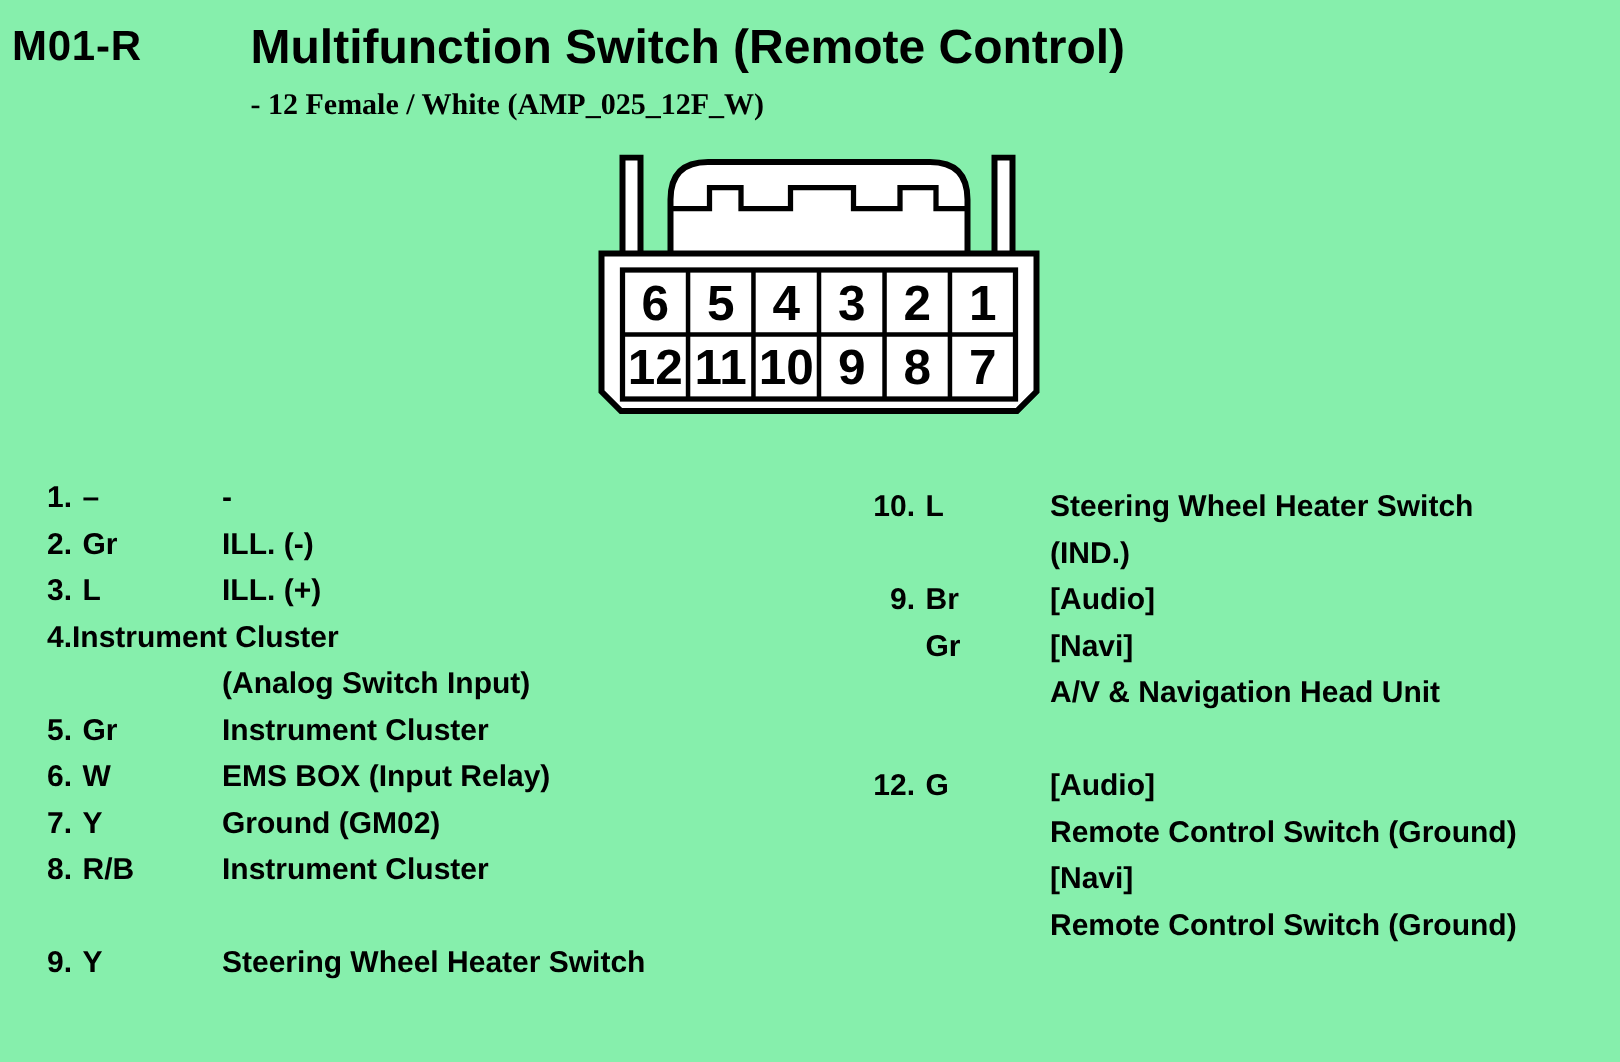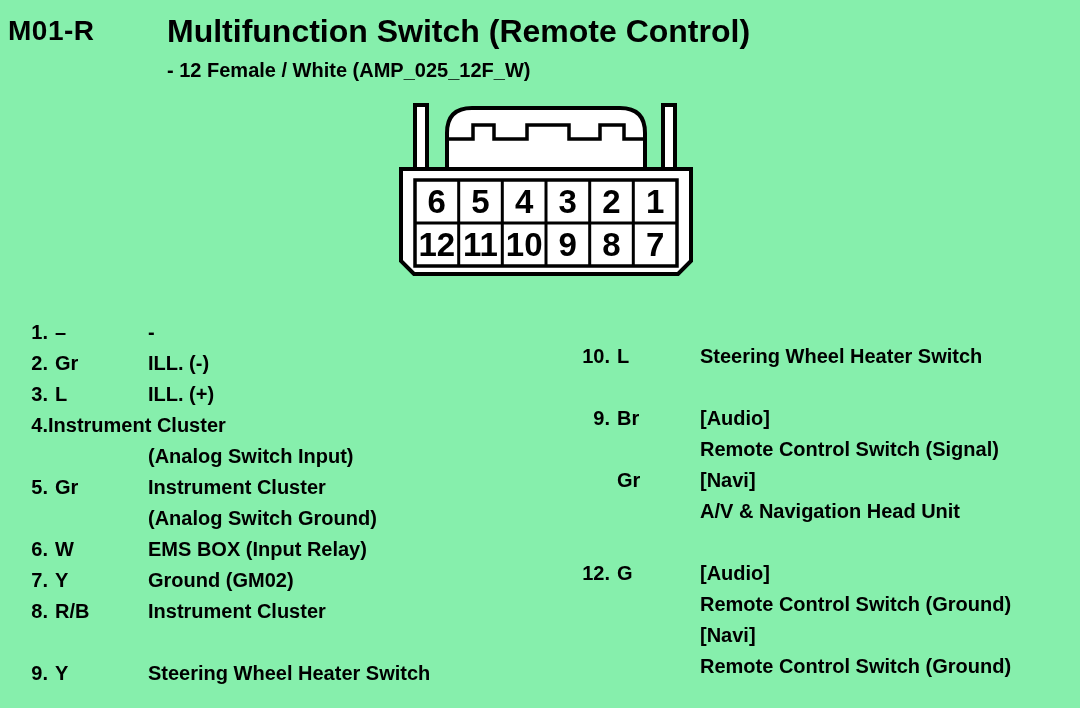--- a/index.html
+++ b/index.html
@@ -20,30 +20,30 @@
     letter-spacing: 0.5px;
   }
   .title {
     position: absolute;
     left: 167px; top: 15px;
     font-size: 32px; line-height: 32px;
   }
   .subtitle {
     position: absolute;
     left: 167px; top: 57px;
-    font-size: 20px; line-height: 26px;
+    font-size: 20px; line-height: 26px; font-family: Liberation Serif, serif;
   }
   .connector-fig {
     position: absolute;
     left: 396px; top: 103px;
     width: 300px; height: 176px;
   }
   .pin-col { position: absolute; }
   .pin-col-left  { left: 18px;  top: 317px; width: 548px; }
-  .pin-col-right { left: 578px; top: 341px; width: 496px; }
+  .pin-col-right { left: 578px; top: 323px; width: 496px; }
   .pin-row {
     display: grid;
     height: 31px;
     font-size: 20px;
     line-height: 31px;
     white-space: nowrap;
   }
   .pin-col-left  .pin-row { grid-template-columns: 30px 100px 1fr; }
   .pin-col-right .pin-row { grid-template-columns: 32px 90px 1fr; }
   .pin-num  { text-align: right; }
@@ -116,25 +116,20 @@
       <span class="pin-num"></span>
       <span class="pin-code"></span>
       <span class="pin-desc">(Analog Switch Input)</span>
     </div>
     <div class="pin-row">
       <span class="pin-num">5.</span>
       <span class="pin-code">Gr</span>
       <span class="pin-desc">Instrument Cluster</span>
     </div>
     <div class="pin-row">
-      <span class="pin-num"></span>
-      <span class="pin-code"></span>
-      <span class="pin-desc">(Analog Switch Ground)</span>
-    </div>
-    <div class="pin-row">
       <span class="pin-num">6.</span>
       <span class="pin-code">W</span>
       <span class="pin-desc">EMS BOX (Input Relay)</span>
     </div>
     <div class="pin-row">
       <span class="pin-num">7.</span>
       <span class="pin-code">Y</span>
       <span class="pin-desc">Ground (GM02)</span>
     </div>
     <div class="pin-row">
@@ -155,33 +150,29 @@
 
   <div class="pin-col pin-col-right">
     <div class="pin-row">
       <span class="pin-num">10.</span>
       <span class="pin-code">L</span>
       <span class="pin-desc">Steering Wheel Heater Switch</span>
     </div>
     <div class="pin-row">
       <span class="pin-num"></span>
       <span class="pin-code"></span>
+      <span class="pin-desc">(IND.)</span>
     </div>
     <div class="pin-row">
       <span class="pin-num">9.</span>
       <span class="pin-code">Br</span>
       <span class="pin-desc">[Audio]</span>
     </div>
     <div class="pin-row">
       <span class="pin-num"></span>
-      <span class="pin-code"></span>
-      <span class="pin-desc">Remote Control Switch (Signal)</span>
-    </div>
-    <div class="pin-row">
-      <span class="pin-num"></span>
       <span class="pin-code">Gr</span>
       <span class="pin-desc">[Navi]</span>
     </div>
     <div class="pin-row">
       <span class="pin-num"></span>
       <span class="pin-code"></span>
       <span class="pin-desc">A/V &amp; Navigation Head Unit</span>
     </div>
     <div class="pin-row">
       <span class="pin-num"></span>

